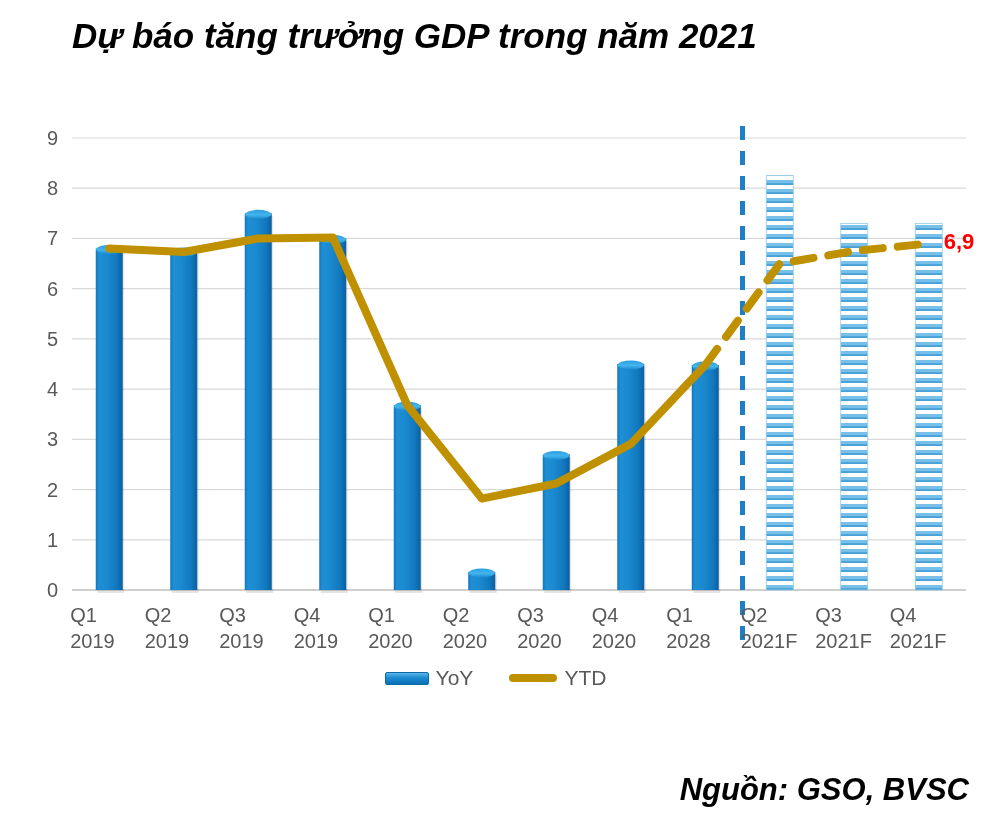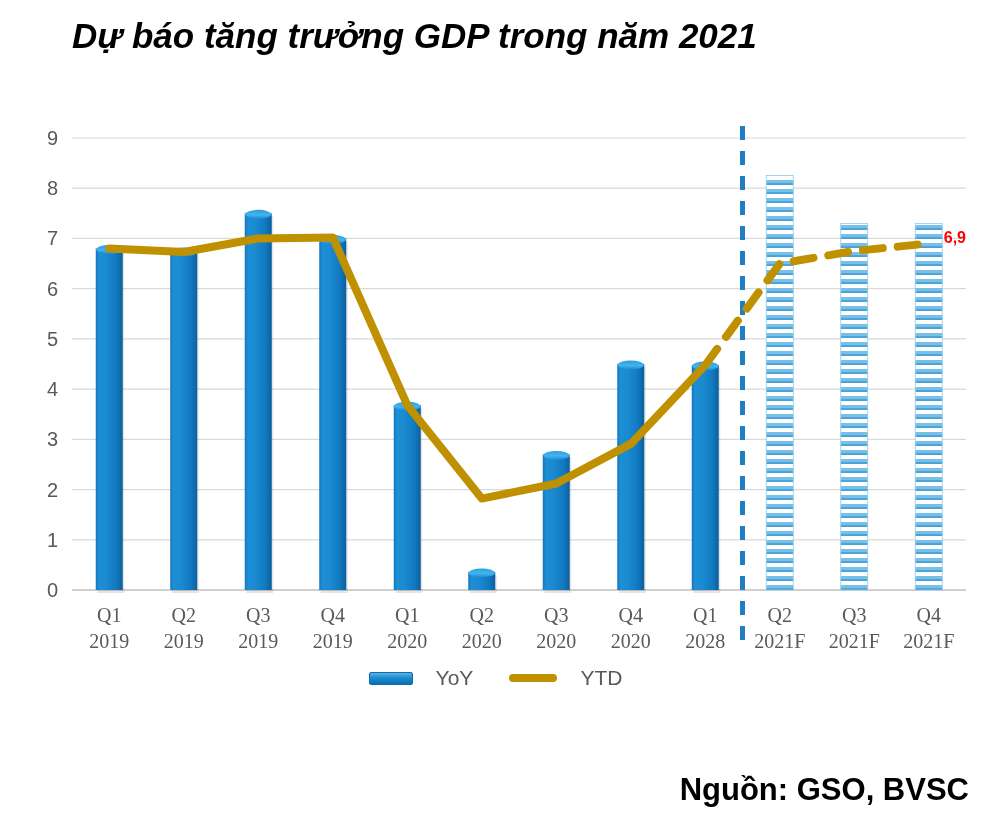--- a/index.html
+++ b/index.html
@@ -32,55 +32,55 @@
     top: 0;
     width: 991px;
     height: 823px;
   }
   #source-note {
     position: absolute;
     right: 22px;
     top: 772px;
     font-size: 31px;
     font-weight: bold;
+    font-style: italic;
     color: #000000;
     white-space: nowrap;
   }
   .ytick-label {
     position: absolute;
     font-size: 20px;
     color: #595959;
     text-align: right;
     width: 30px;
     transform: translateY(-50%);
   }
   .xtick-label {
     position: absolute;
     font-size: 20px;
     color: #595959;
-    text-align: center;
+    text-align: left;
     width: 78px;
     line-height: 26px;
     transform: translateX(-50%);
-    font-family: Liberation Serif, serif;
   }
   #legend {
     position: absolute;
     left: 0;
     top: 666px;
     width: 991px;
     display: flex;
     justify-content: center;
     align-items: center;
     gap: 36px;
   }
   .legend-entry {
     display: flex;
     align-items: center;
-    gap: 23px;
+    gap: 7px;
     justify-content: flex-end;
   }
   .legend-label {
     font-size: 21px;
     color: #595959;
   }
   .legend-swatch-bar {
     width: 44px;
     height: 13px;
     border-radius: 2px;
@@ -89,21 +89,21 @@
     box-sizing: border-box;
   }
   .legend-swatch-line {
     width: 48px;
     height: 8px;
     border-radius: 4px;
     background: #bf9000;
   }
   #value-label-end {
     position: absolute;
-    font-size: 16px;
+    font-size: 22px;
     font-weight: bold;
     color: #ff0000;
     white-space: nowrap;
   }
 </style>
 </head>
 <body>
 
 <div id="chart-title">Dự báo tăng trưởng GDP trong năm 2021</div>
 

